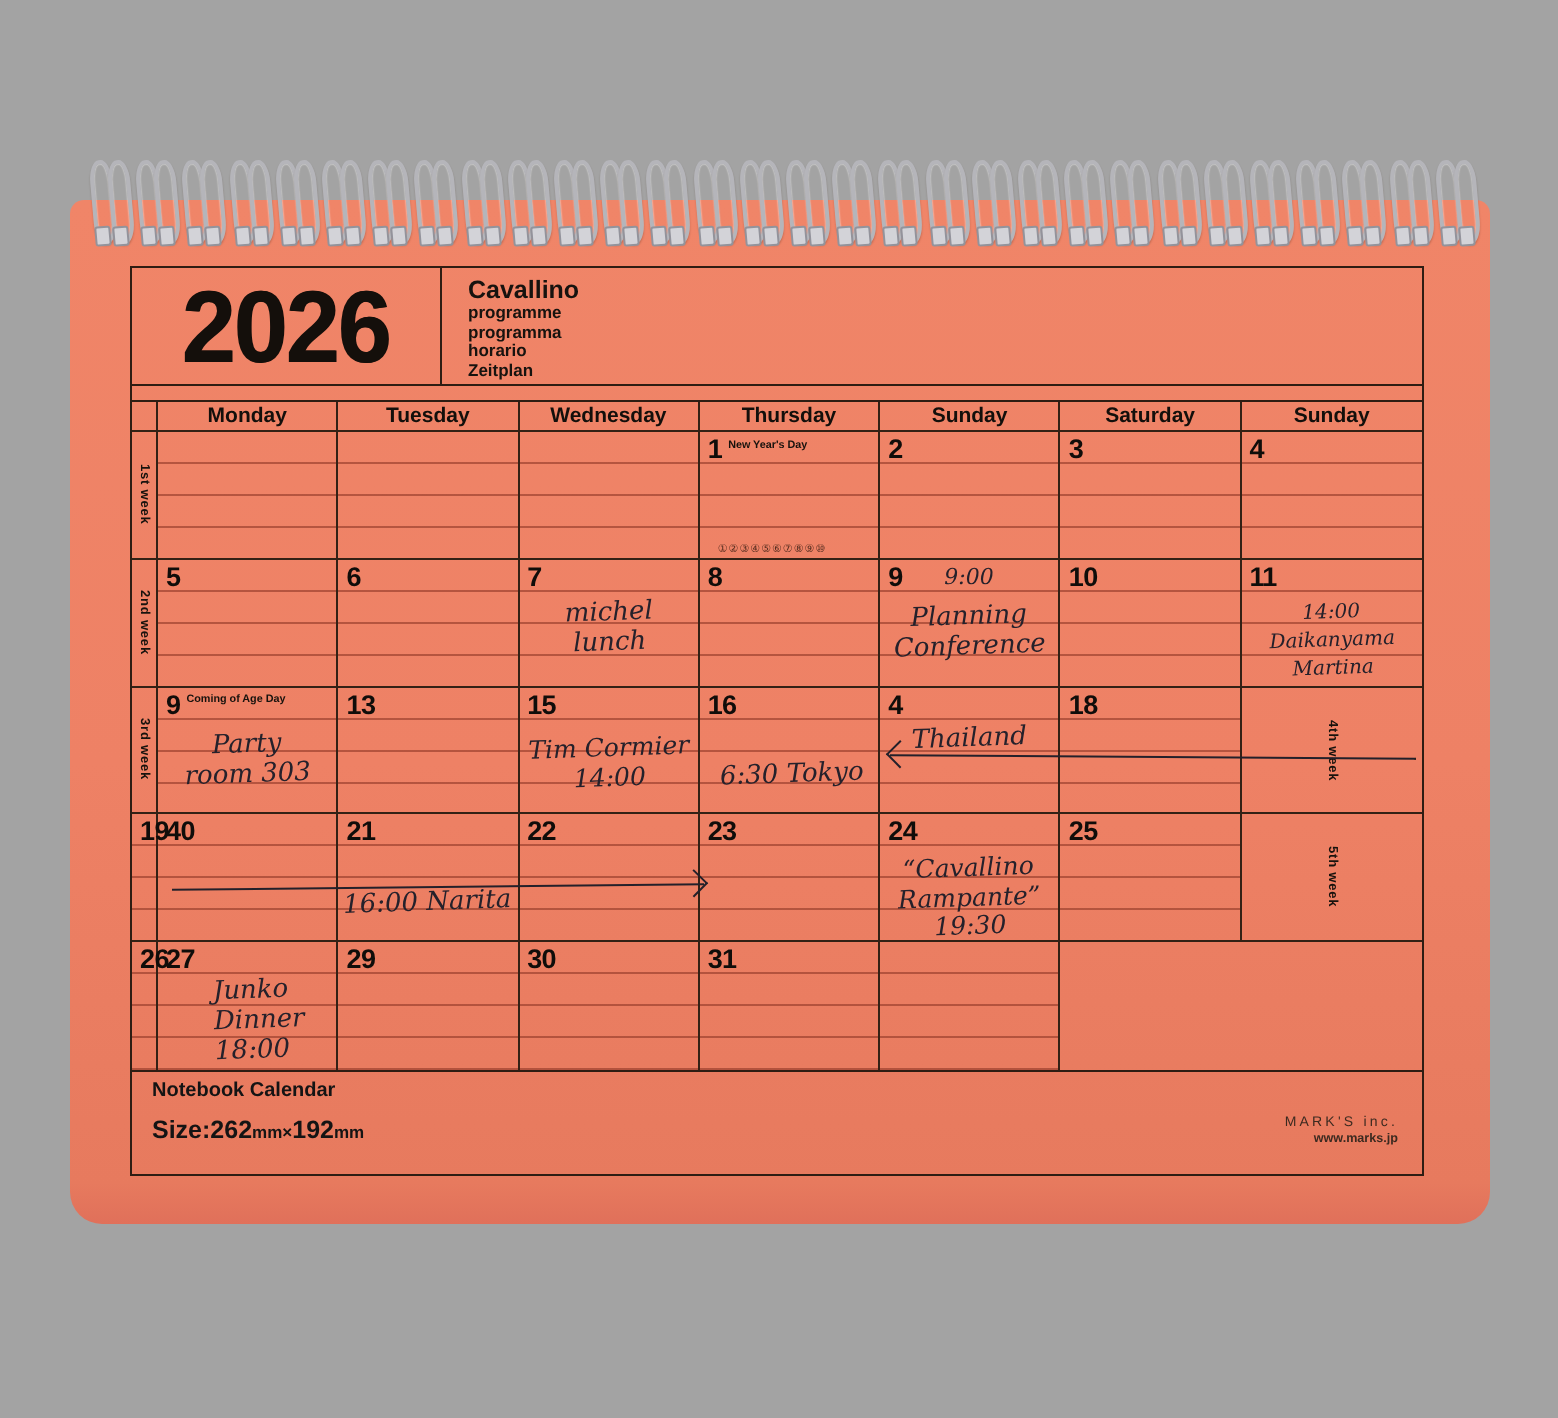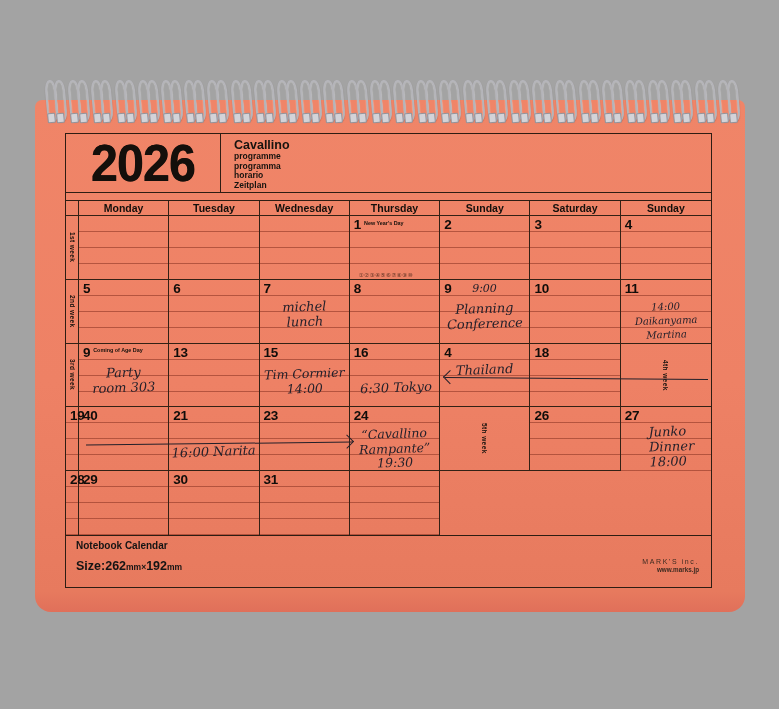--- a/index.html
+++ b/index.html
@@ -262,56 +262,61 @@
             </div>
           </div>
           <div class="dcell" data-date="21">
             <div class="datewrap">
               <span class="date">21</span>
             </div>
             <div class="notes">
               <div class="note">16:00 Narita</div>
             </div>
           </div>
+          <div class="dcell" data-date="22">
+            <div class="datewrap">
+              <span class="date">22</span>
+            </div>
+          </div>
           <div class="dcell" data-date="23">
             <div class="datewrap">
               <span class="date">23</span>
             </div>
           </div>
           <div class="dcell" data-date="24">
             <div class="datewrap">
               <span class="date">24</span>
             </div>
             <div class="notes">
               <div class="note">“Cavallino</div>
               <div class="note">Rampante”</div>
               <div class="note">19:30</div>
             </div>
           </div>
+          <div class="dcell" data-date="25">
+            <div class="datewrap">
+              <span class="date">25</span>
+            </div>
+          </div>
           <div class="wlabel">
             <span>5th week</span>
           </div>
           <div class="dcell" data-date="26">
             <div class="datewrap">
               <span class="date">26</span>
             </div>
           </div>
           <div class="dcell" data-date="27">
             <div class="datewrap">
               <span class="date">27</span>
             </div>
             <div class="notes">
               <div class="note">Junko</div>
               <div class="note">Dinner</div>
               <div class="note">18:00</div>
-            </div>
-          </div>
-          <div class="dcell" data-date="28">
-            <div class="datewrap">
-              <span class="date">28</span>
             </div>
           </div>
           <div class="dcell" data-date="29">
             <div class="datewrap">
               <span class="date">29</span>
             </div>
           </div>
           <div class="dcell" data-date="30">
             <div class="datewrap">
               <span class="date">30</span>

